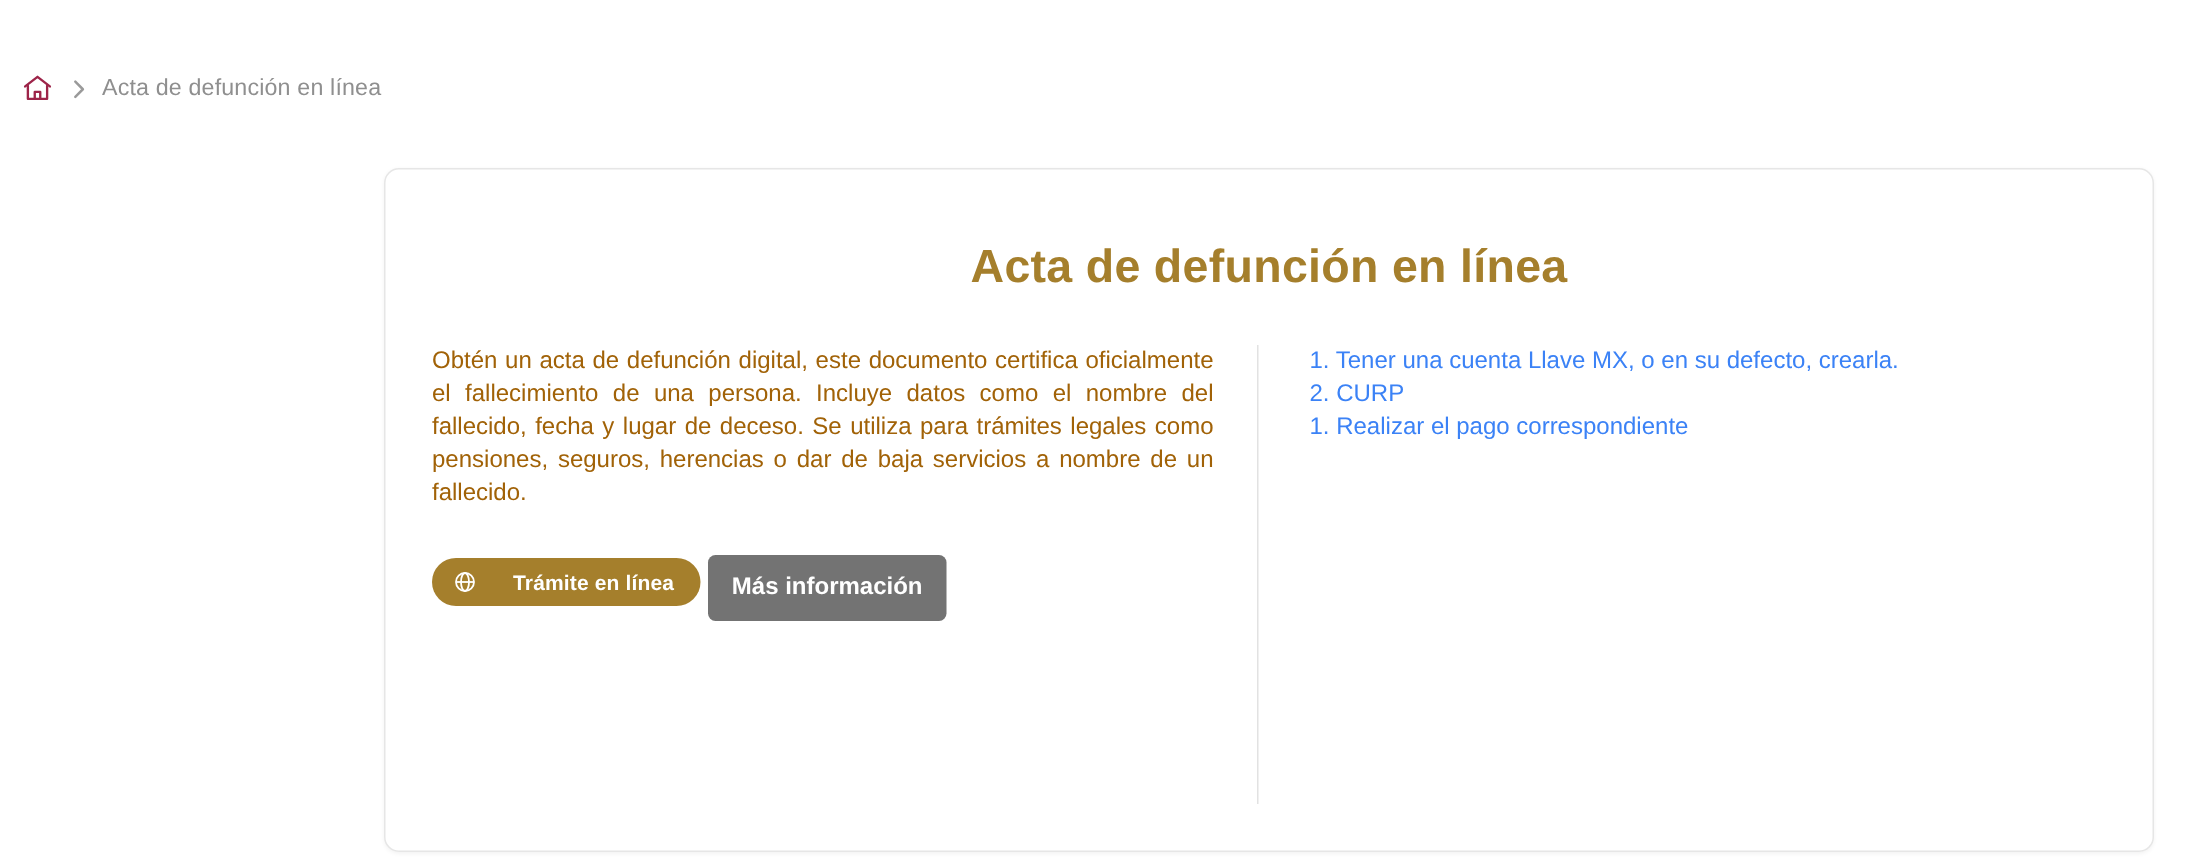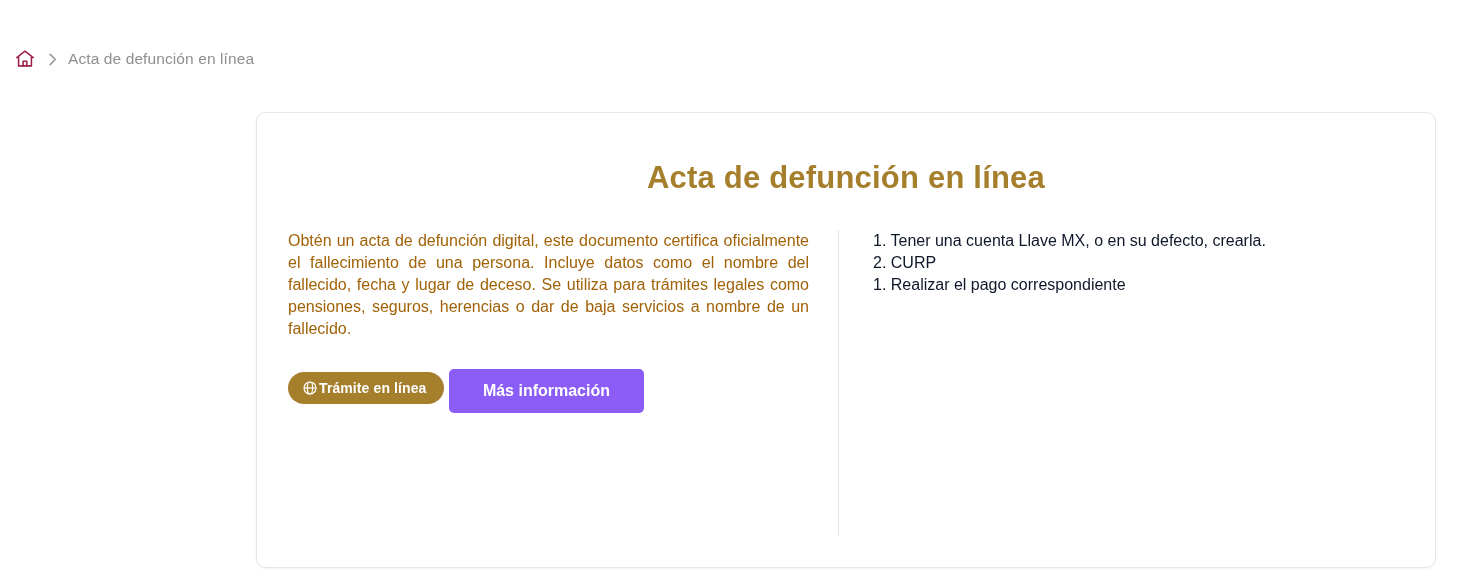--- a/index.html
+++ b/index.html
@@ -88,21 +88,21 @@
     font-size: 16px;
     line-height: 22px;
     color: #a16207;
     text-align: justify;
     margin: 0;
   }
 
   .btn-online {
     display: inline-flex;
     align-items: center;
-    gap: 1px;
+    gap: 24px;
     margin-top: 32px;
     background: #a57f2c;
     color: #ffffff;
     border: none;
     border-radius: 18px;
     padding: 8px 18px 8px 14px;
     font-size: 14px;
     font-weight: bold;
     font-family: "Liberation Sans", sans-serif;
     cursor: pointer;
@@ -119,44 +119,44 @@
   .costs-text {
     font-size: 16px;
     color: #333333;
     margin: 31px 0 0 0;
     line-height: 22px;
   }
 
   .btn-more {
     display: inline-block;
     margin-top: 26px;
-    background: #8b5cf6;
+    background: #737373;
     color: #ffffff;
     border: none;
     border-radius: 5px;
-    padding: 13px 34px;
+    padding: 13px 16px;
     font-size: 16px;
     font-weight: bold;
     font-family: "Liberation Sans", sans-serif;
     cursor: pointer;
   }
 
   .col-right {
     padding-left: 34px;
     flex: 1;
   }
   .req-list {
     margin: 0;
     padding: 0;
     list-style: none;
   }
   .req-list li {
     font-size: 16px;
     line-height: 22px;
-    color: #0f172a;
+    color: #3b82f6;
     margin-bottom: 0;
   }
 </style>
 </head>
 <body>
 
 <div class="breadcrumb">
   <span class="home-icon">
     <svg width="22" height="22" viewBox="0 0 24 24" fill="none" stroke="currentColor" stroke-width="1.7" stroke-linecap="round" stroke-linejoin="round">
       <path d="M3 10.5 12 3.5l9 7"></path>

